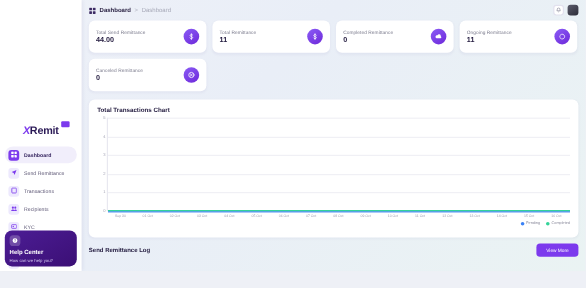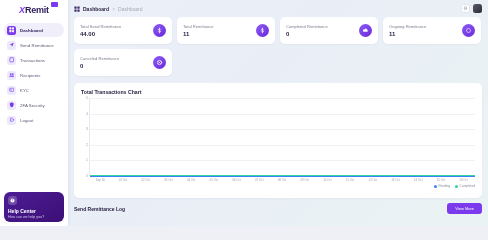--- a/index.html
+++ b/index.html
@@ -8,21 +8,21 @@
     font-family: "Liberation Sans", sans-serif;
     background: #eef0f6;
     overflow: hidden;
   }
   #app { position: relative; width: 488px; height: 226px; display: flex;
          background: linear-gradient(135deg,#eef1f8 0%,#e9eef7 40%,#eaf3f3 100%); }
 
   
   .sidebar { width: 68px; height: 226px; background: #ffffff;
              display: flex; flex-direction: column; flex: none;
-             box-shadow: 1px 0 3px rgba(60,40,120,.07); position: relative; z-index: 5; }
+             box-shadow: 1px 0 3px rgba(60,40,120,.07); position: relative; z-index: 5; justify-content: flex-end; }
   .logo-wrap { height: 18px; display: flex; align-items: center; justify-content: center;
                padding-top: 2px; }
   .logo { font-size: 9px; font-weight: 700; color: #2b1a56; letter-spacing: -.2px;
           position: relative; display: inline-block; }
   .logo .x { color: #7c3aed; font-style: italic; }
   .logo .tm { position: absolute; top: -3px; right: -9px; width: 7px; height: 5px;
               background: #7c3aed; border-radius: 1px; }
 
   .nav { margin-top: 5px; display: flex; flex-direction: column; gap: 1px; padding: 0 4px; }
   .nav-item { display: flex; align-items: center; gap: 4px; height: 14px;

